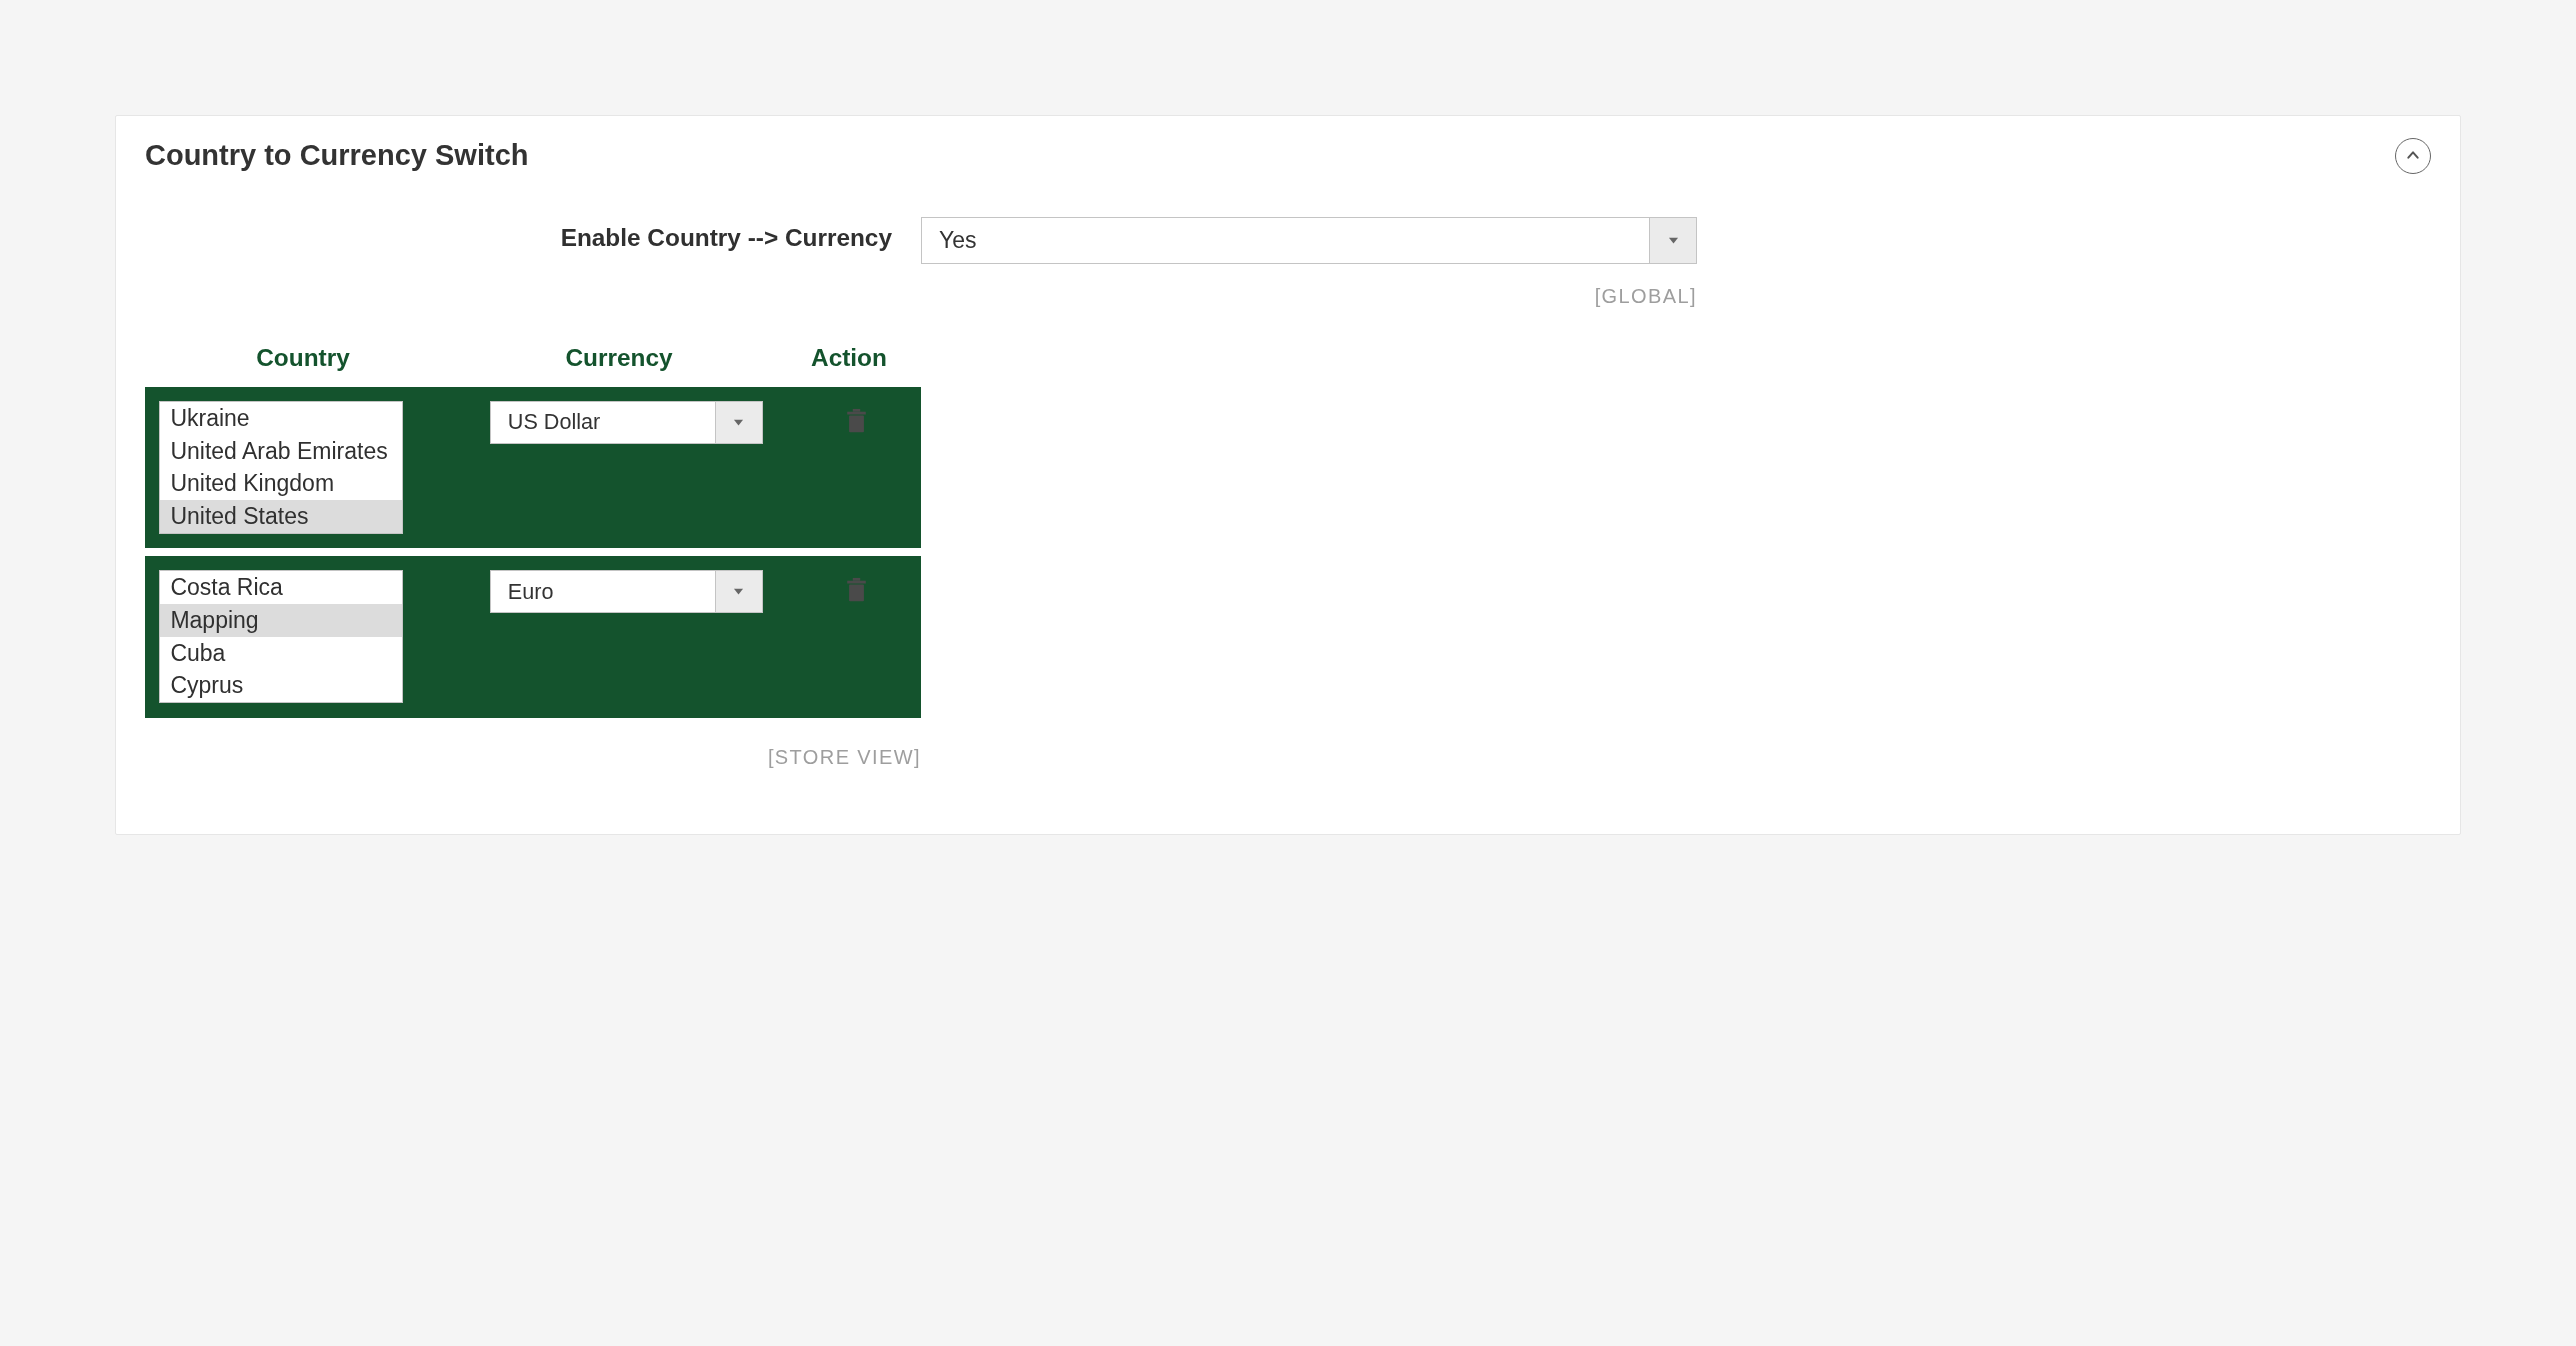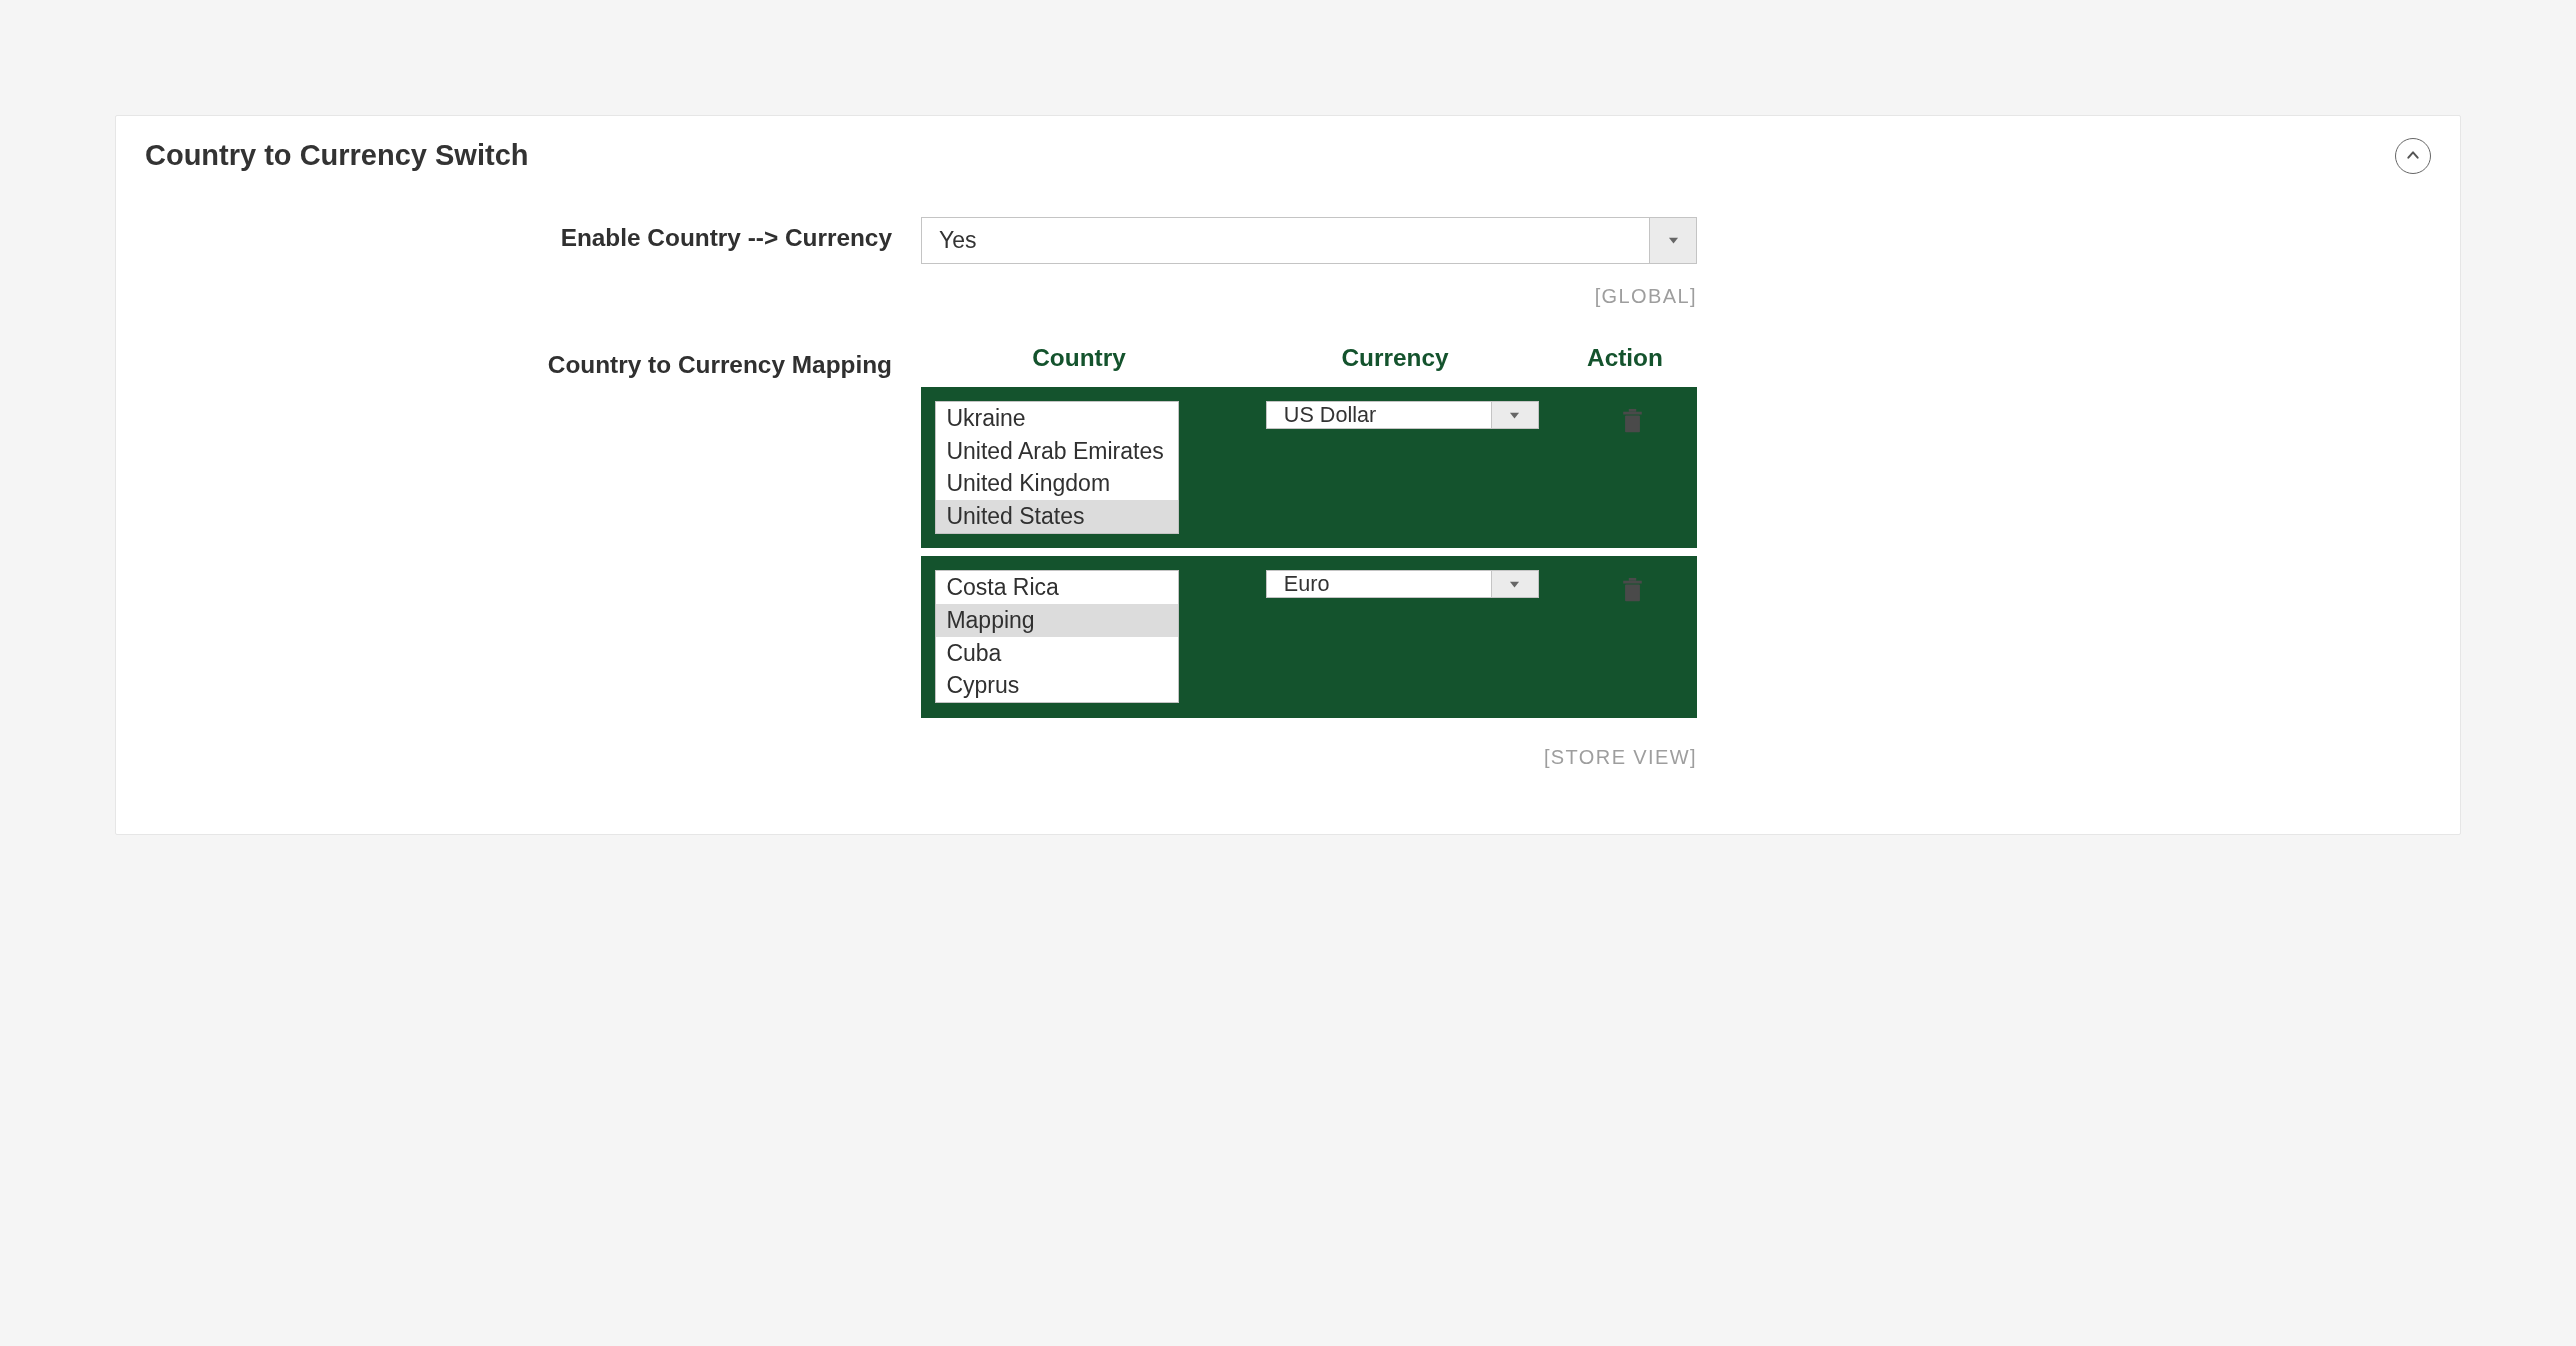--- a/index.html
+++ b/index.html
@@ -126,21 +126,21 @@
   .country-list .opt {
     padding: 2.9px 10px;
     white-space: nowrap;
     overflow: hidden;
     cursor: pointer;
   }
   .country-list .opt.selected {
     background: #dcdcdc;
   }
   .currency-cell { width: 316px; padding-left: 43px; }
-  .currency-select { width: 273px; height: 28px; }
+  .currency-select { width: 273px; height: 43px; }
   .currency-select .sel-text { font-size: 21.6px; }
   .action-cell {
     width: 144px;
     padding-left: 43px;
     display: flex;
     align-items: flex-start;
     justify-content: center;
     padding-top: 7.2px;
   }
   .trash {
@@ -193,21 +193,20 @@
             <svg viewBox="0 0 20 12">
                 <polygon points="3,2 17,2 10,11" fill="#666"></polygon>
               </svg>
           </div>
         </div>
         <div class="scope-tag">[GLOBAL]</div>
       </div>
     </div>
 
     <div class="field-row">
-      <div class="field-label">Country to Currency Mapping</div>
       <div class="field-value">
         <div class="mapping-wrap">
 
           <div class="mapping-header">
             <div class="col-country">Country</div>
             <div class="col-currency">Currency</div>
             <div class="col-action">Action</div>
           </div>
 
           <div id="mapping-rows">

